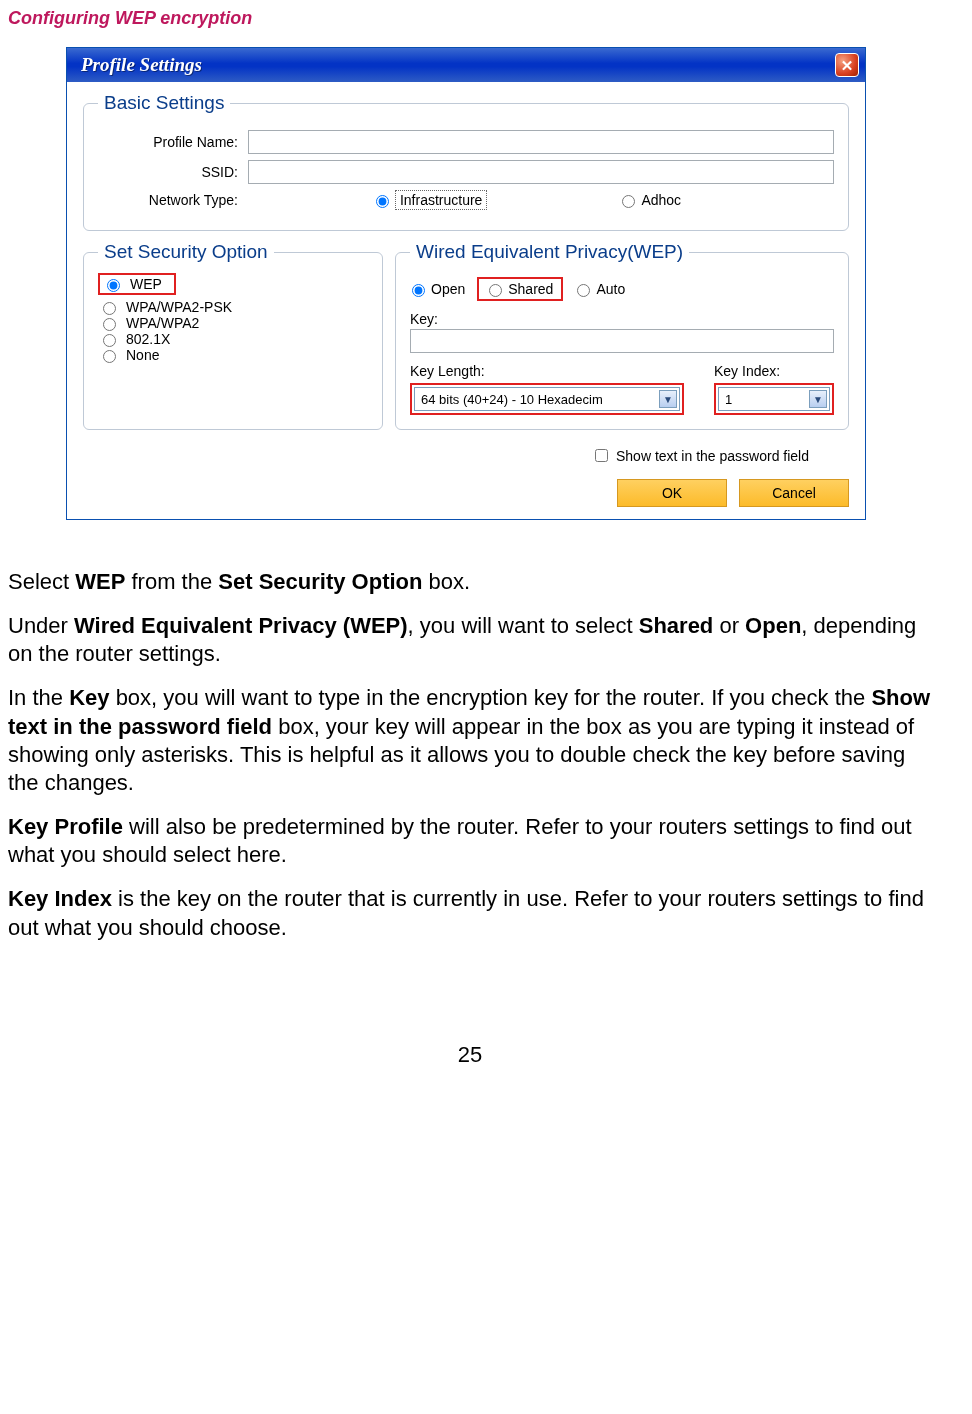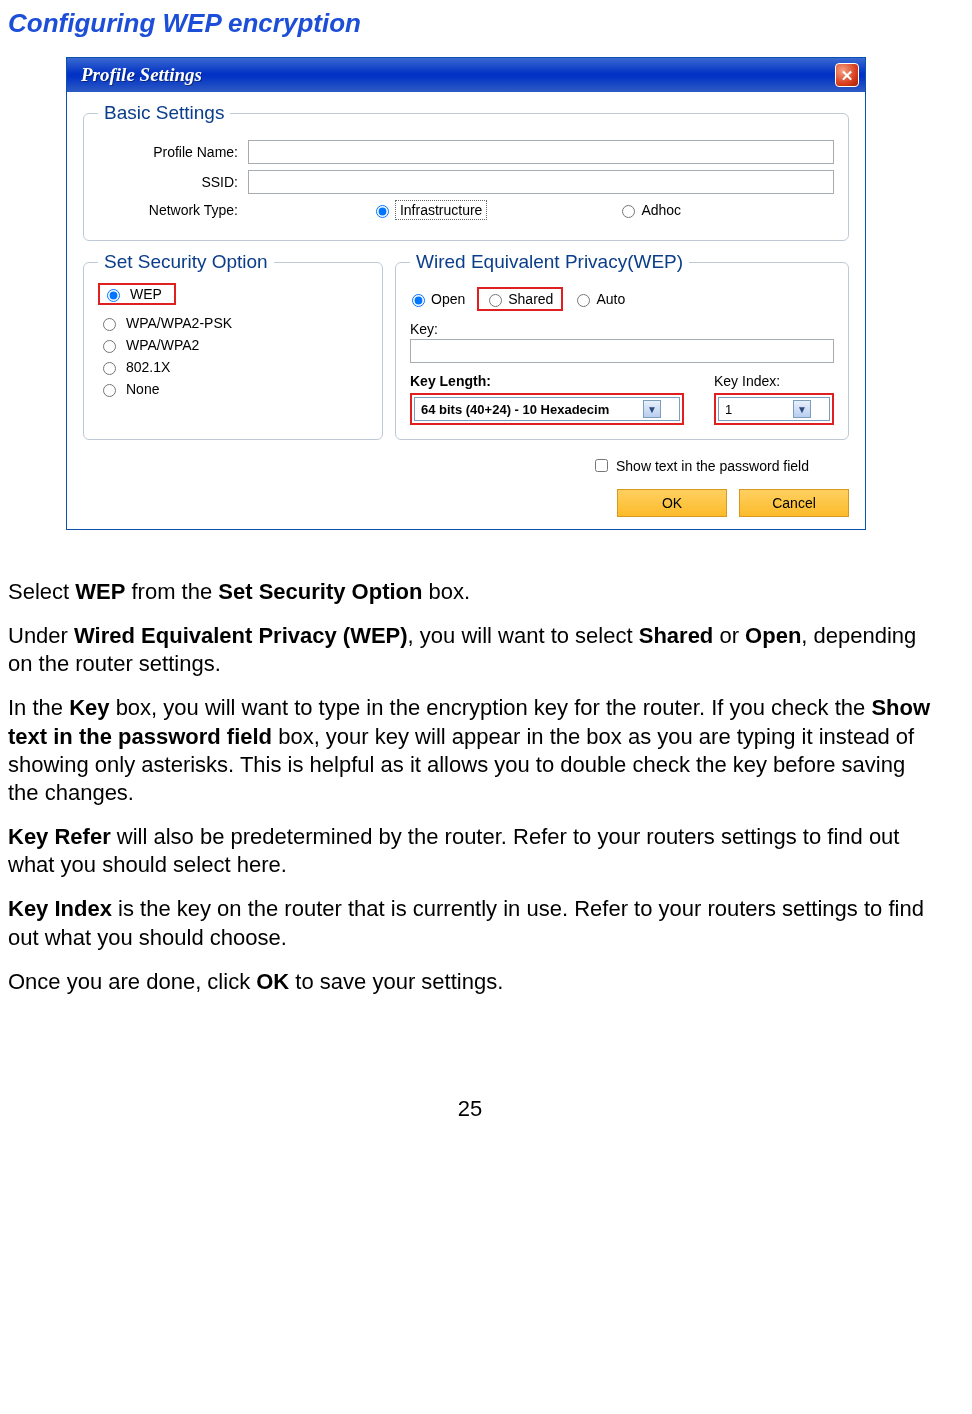--- a/index.html
+++ b/index.html
@@ -9,23 +9,23 @@
       padding: 0;
       background: #fff;
       width: 972px;
     }
     .page {
       padding: 8px 40px 20px 8px;
     }
     .page-heading {
       font-weight: bold;
       font-style: italic;
-      font-size: 26px;
+      font-size: 18px;
       margin: 0 0 18px 0;
-      color: #1d4ed8;
+      color: #be185d;
     }
     .screenshot-wrap {
       margin-left: 58px;
       margin-bottom: 48px;
     }
     .window {
       width: 800px;
       border: 1px solid #0a50b0;
       background: #7f1d1d;
       box-shadow: none;
@@ -109,21 +109,21 @@
       gap: 12px;
       align-items: stretch;
     }
     .middle-row fieldset {
       flex: 1;
       margin: 0;
     }
     .sec-option-group .opt {
       display: flex;
       align-items: center;
-      margin: 6px 0;
+      margin: 0 0;
     }
     .sec-option-group .opt input { margin-right: 10px; }
     .wep-highlight {
       border: 2px solid #e02020;
       display: inline-flex;
       align-items: center;
       padding: 1px 12px 1px 2px;
       margin-bottom: 4px;
     }
     .wep-right-top {
@@ -148,37 +148,37 @@
       width: 100%;
       height: 24px;
       border: 1px solid #a5acb2;
       background: #fff;
     }
     .kl-ki-row {
       display: flex;
       gap: 30px;
       margin-top: 10px;
     }
-    .kl-col { flex: 1; font-weight: bold; }
+    .kl-col { flex: 1; }
     .ki-col { width: 120px; }
     .col-label { margin-bottom: 4px; }
     .select-hl {
       border: 2px solid #e02020;
       padding: 2px;
       display: flex;
     }
     .fake-select {
       flex: 1;
       height: 24px;
       border: 1px solid #7b9ebd;
       background: #fff;
       display: flex;
       align-items: center;
       justify-content: space-between;
-      padding: 0 18px 0 6px;
+      padding: 0 2px 0 6px;
       font-size: 13px;
     }
     .select-arrow {
       width: 18px;
       height: 18px;
       background: linear-gradient(#e8f0fb, #b8cef0);
       border: 1px solid #7b9ebd;
       display: flex;
       align-items: center;
       justify-content: center;
@@ -362,23 +362,20 @@
   <p class="doc-text">
     <span>Select </span><strong>WEP</strong><span> from the </span><strong>Set Security Option</strong><span> box.</span>
   </p>
   <p class="doc-text">
     <span>Under </span><strong>Wired Equivalent Privacy (WEP)</strong><span>, you will want to select </span><strong>Shared</strong><span> or </span><strong>Open</strong><span>, depending on the router settings.</span>
   </p>
   <p class="doc-text">
     <span>In the </span><strong>Key</strong><span> box, you will want to type in the encryption key for the router.  If you check the </span><strong>Show text in the password field</strong><span> box, your key will appear in the box as you are typing it instead of showing only asterisks.  This is helpful as it allows you to double check the key before saving the changes.</span>
   </p>
   <p class="doc-text">
-    <strong>Key Refer</strong><span> will also be predetermined by the router.  Refer to your routers settings to find out what you should select here.</span>
+    <strong>Key Profile</strong><span> will also be predetermined by the router.  Refer to your routers settings to find out what you should select here.</span>
   </p>
   <p class="doc-text">
     <strong>Key Index</strong><span> is the key on the router that is currently in use.  Refer to your routers settings to find out what you should choose.</span>
-  </p>
-  <p class="doc-text">
-    <span>Once you are done, click </span><strong>OK</strong><span> to save your settings.</span>
   </p>
 
   <div class="page-number">25</div>
 </div>
 
 </body></html>

